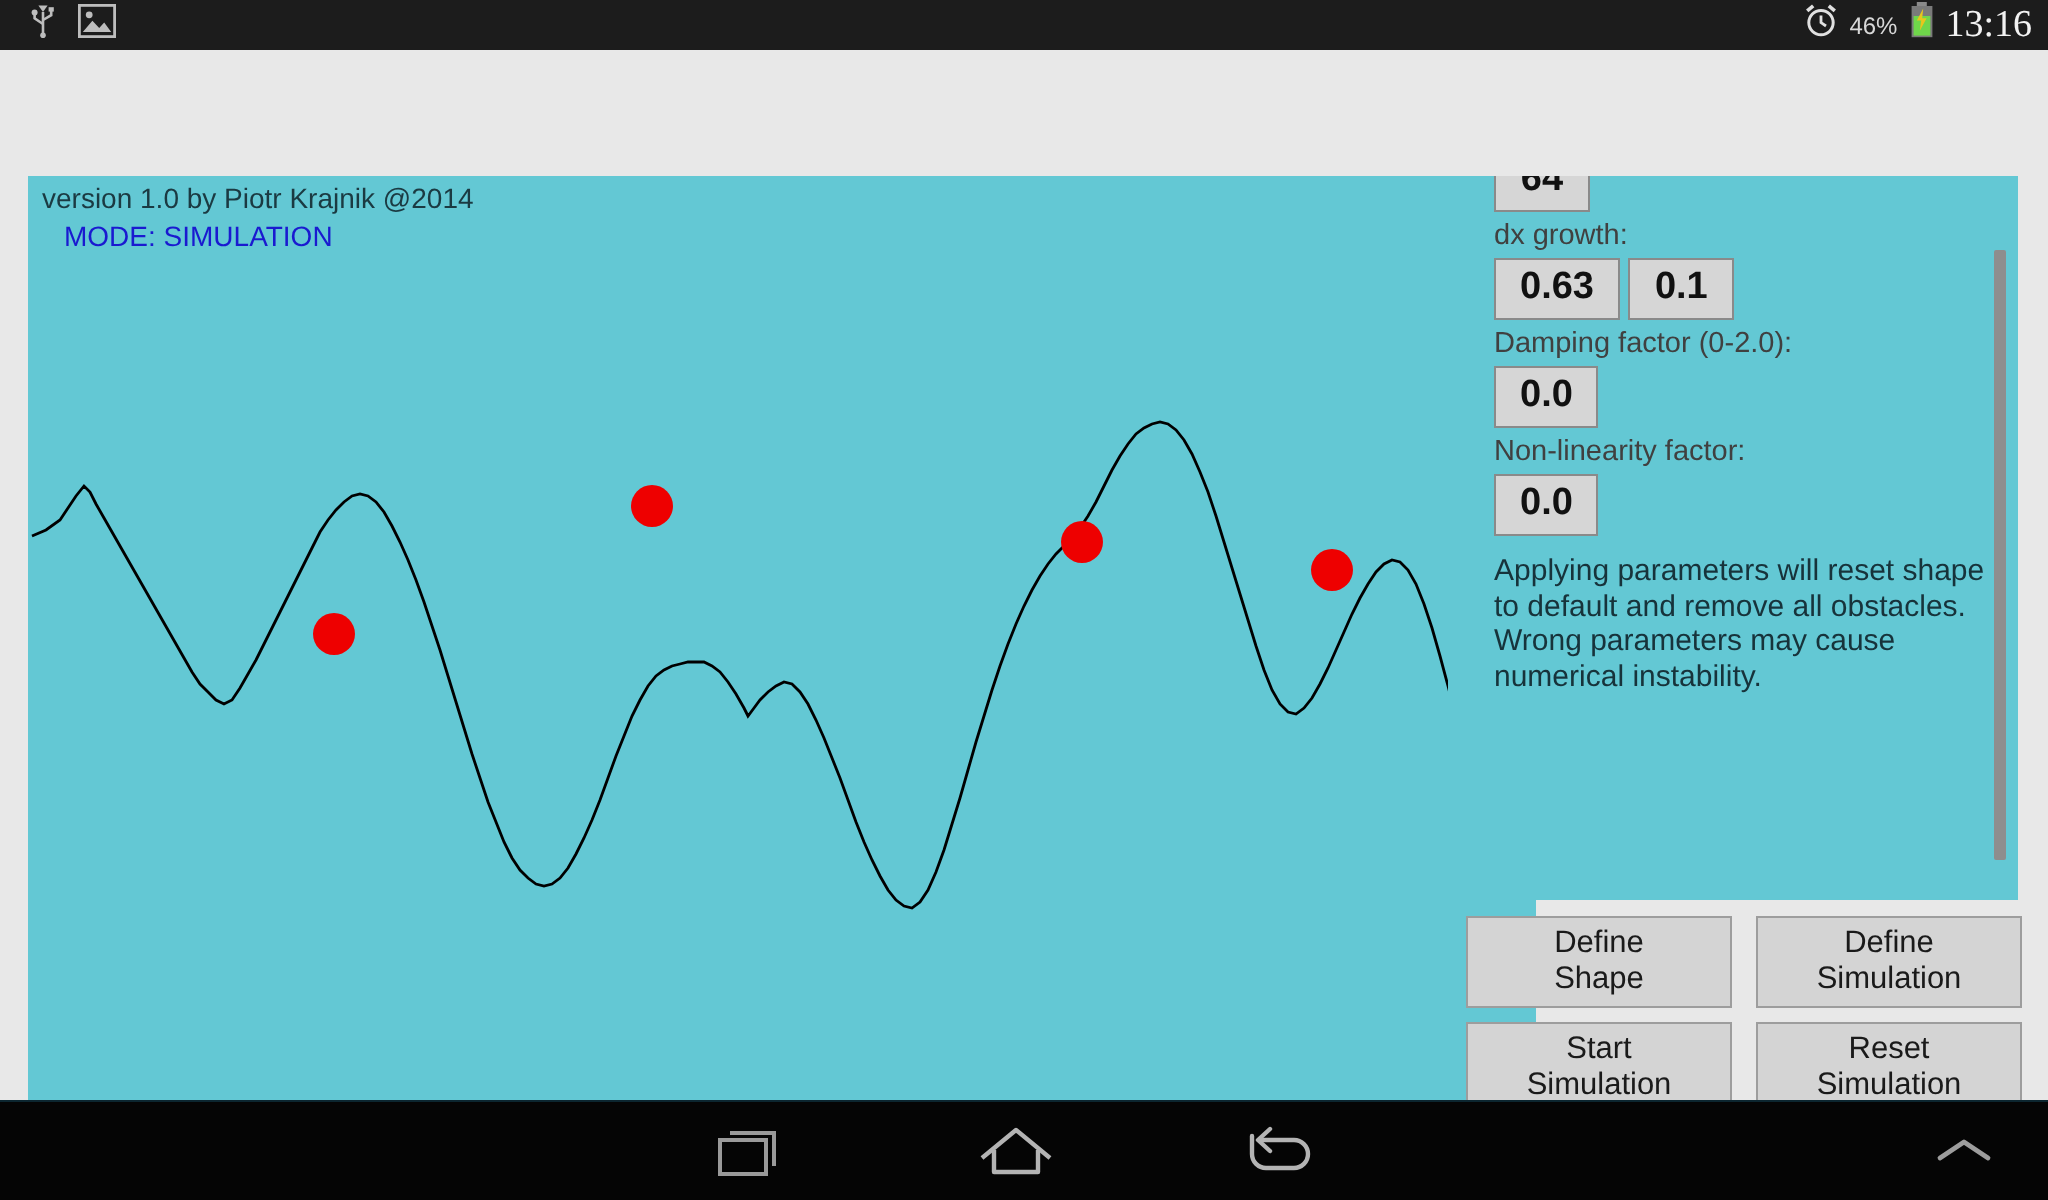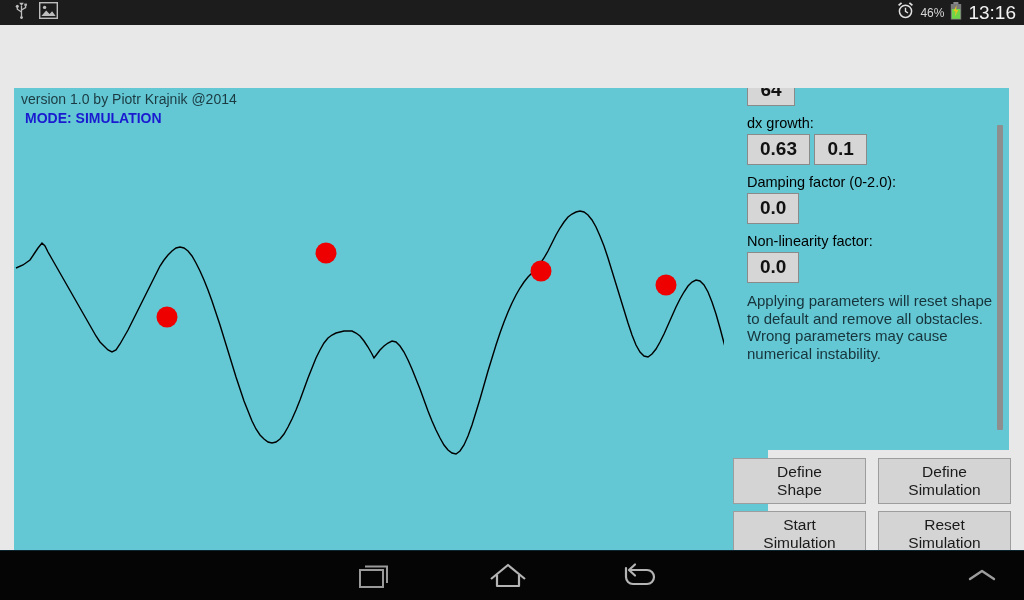--- a/index.html
+++ b/index.html
@@ -26,21 +26,21 @@
     padding: 0 8px 0 14px;
   }
   #status-left { display: flex; align-items: center; gap: 10px; }
   #status-right {
     margin-left: auto;
     display: flex; align-items: center; gap: 6px; text-align: center;
   }
   .sb-icon { display: block; }
   #clock {
     color: #f2f2f2; font-size: 19px; letter-spacing: 0px;
-    line-height: 19px; font-family: Liberation Sans, sans-serif;
+    line-height: 19px; font-family: Liberation Serif, serif;
   }
   #battery-pct { color: #d8d8d8; font-size: 12px; }
 
   
   #app {
     position: absolute; left: 0; top: 25px;
     width: 1024px; height: 525px;
     background: #e8e8e8;
   }
 
@@ -51,24 +51,23 @@
     background: #63c8d4;
     overflow: hidden;
   }
   #wave-svg { position: absolute; left: 0; top: 0; display: block; }
   #version-text {
     position: absolute; left: 7px; top: 3px;
     font-size: 14px; color: #1b3a42;
     white-space: nowrap;
   }
   #mode-text {
-    position: absolute; left: 11px; top: 22px;
+    position: absolute; left: 18px; top: 22px;
     font-size: 14px; color: #1a1ad0;
     white-space: nowrap;
-    font-weight: bold;
   }
 
   
   #panel {
     position: absolute; left: 733px; top: 63px;
     width: 276px; height: 362px;
     background: #63c8d4;
     overflow: hidden;
   }
   #panel-inner {
@@ -86,22 +85,22 @@
     font-size: 19px;
     text-align: center;
     padding: 3px 12px 4px 12px;
     margin: 0 0 2px 0;
     box-sizing: border-box;
     font-weight: bold;
   }
   .param-label {
     display: block;
     font-size: 14.5px;
-    color: #000000;
-    margin: 7px 0 2px 0;
+    color: #404040;
+    margin: 2px 0 2px 0;
     line-height: 17px;
   }
   #apply-btn {
     display: block;
     margin: 8px 0 0 50px;
     background: #9ac4cc;
     border: 1px solid #7fb2bb;
     color: #101010;
     font-size: 21px;
     padding: 8px 18px 9px 18px;

